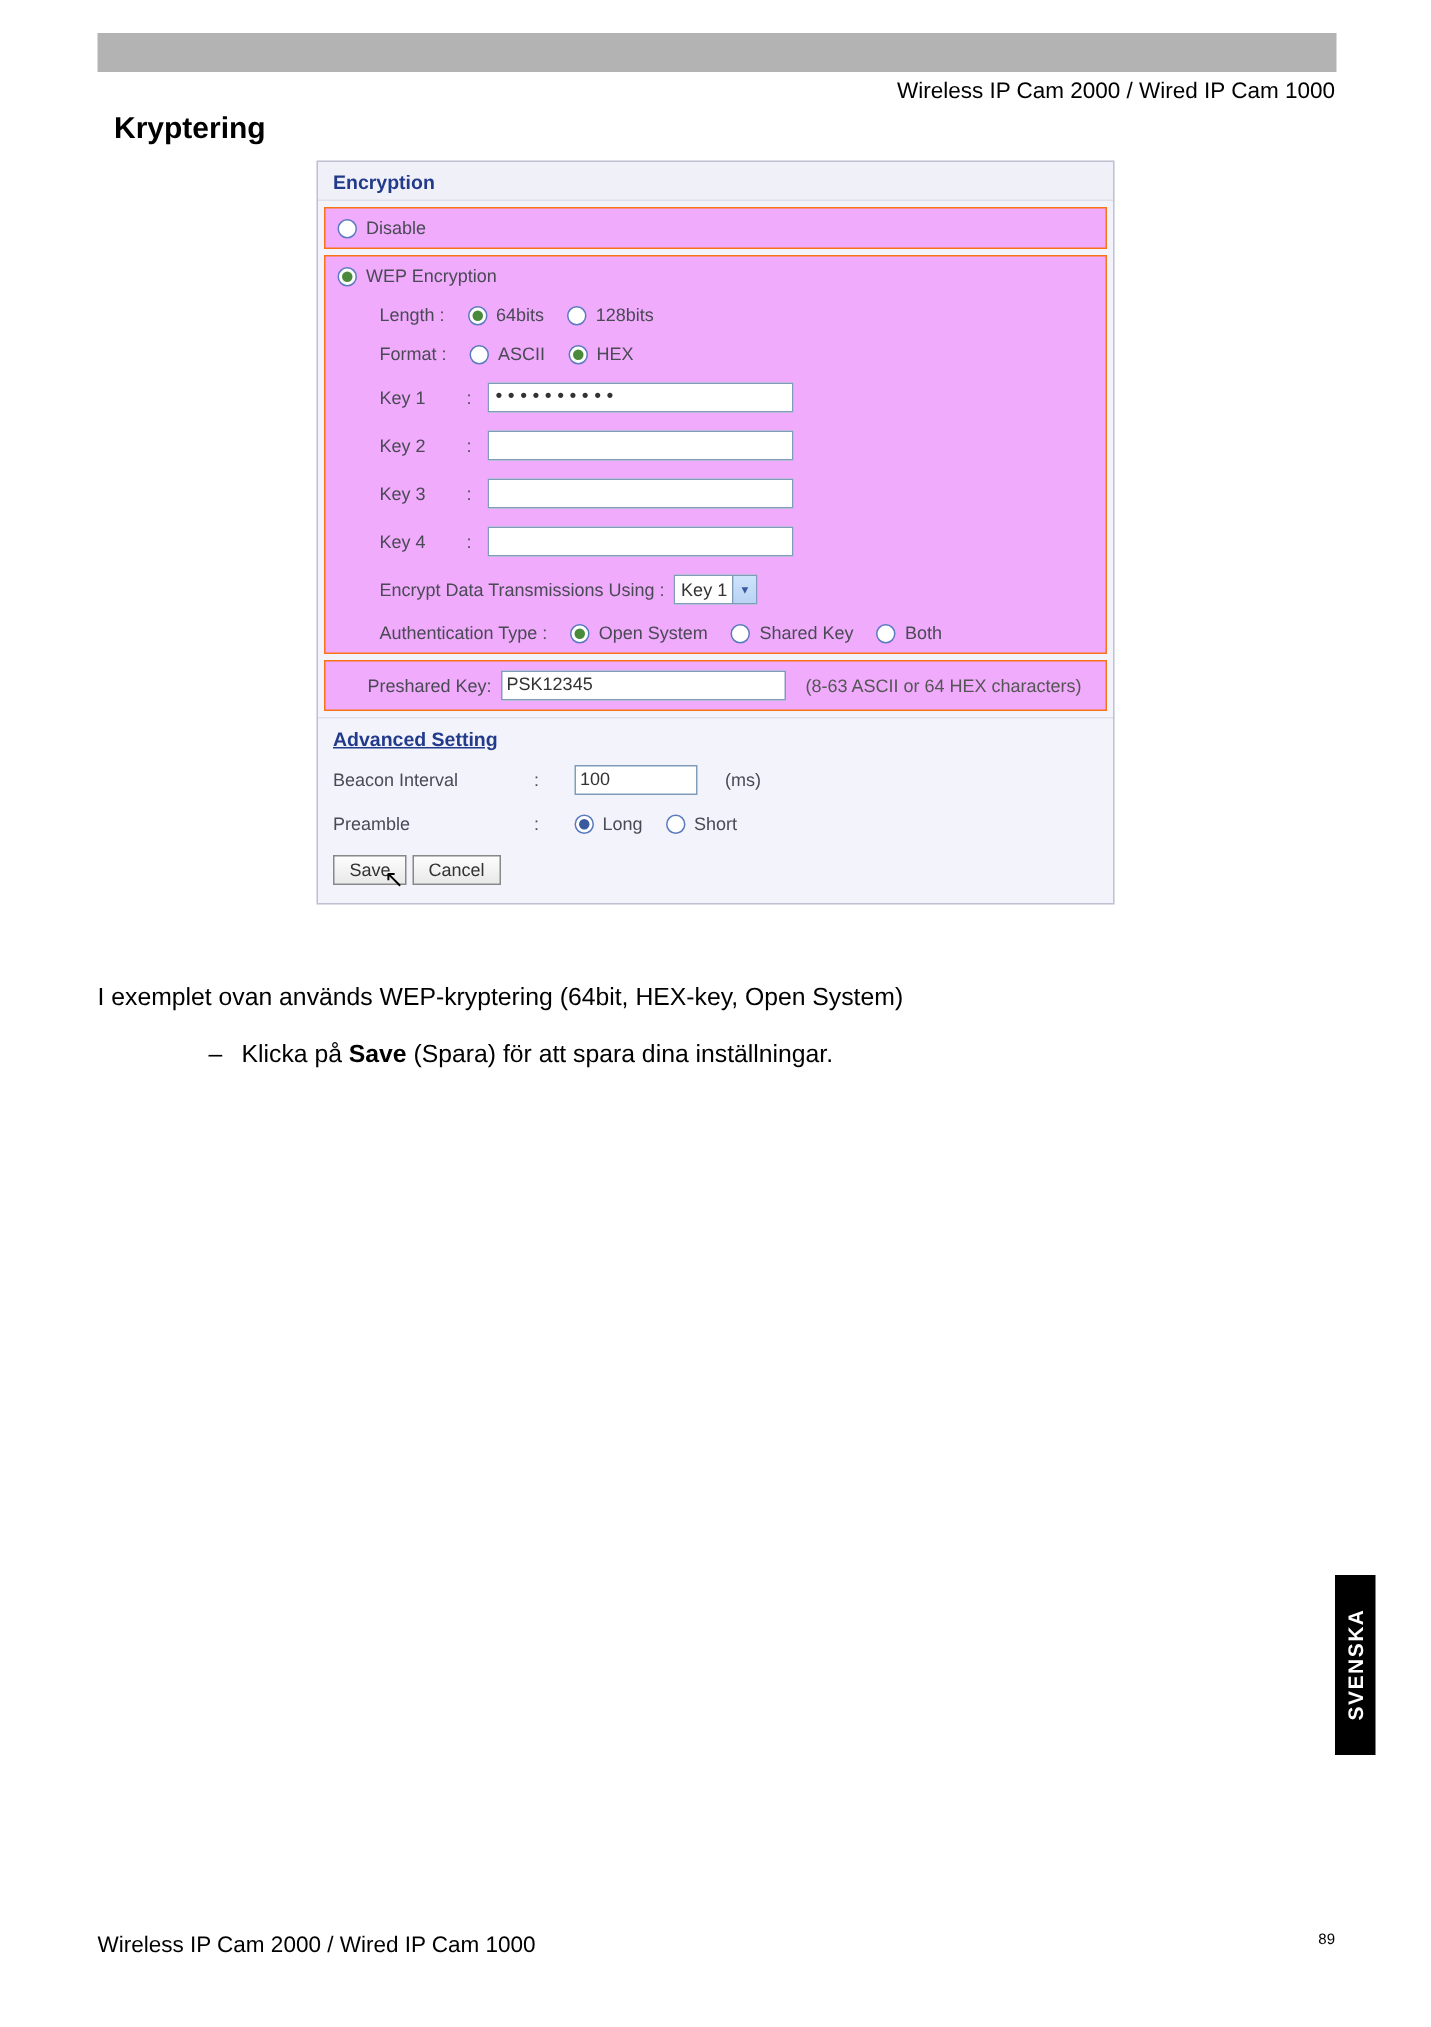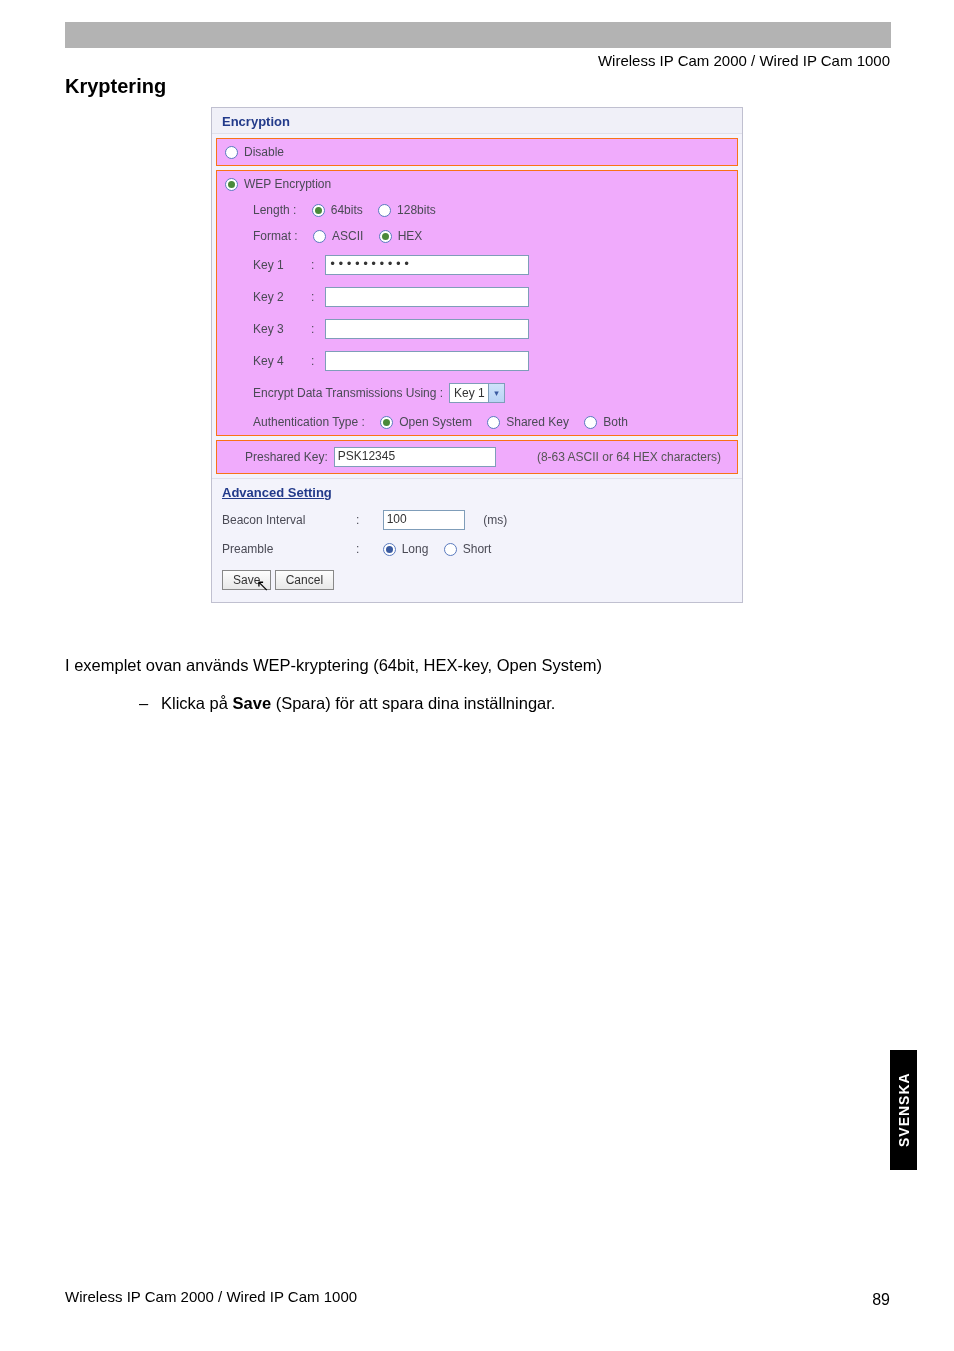--- a/index.html
+++ b/index.html
@@ -20,21 +20,21 @@
     background: #b3b3b3;
   }
   .header-right {
     position: absolute;
     right: 64px;
     top: 52px;
     font-size: 15px;
   }
   .section-title {
     position: absolute;
-    left: 65px;
+    left: 76px;
     top: 75px;
     font-size: 20px;
     font-weight: bold;
   }
   .panel {
     position: absolute;
     left: 211px;
     top: 107px;
     width: 532px;
     background: #f3f3fb;
@@ -78,21 +78,21 @@
   .klabel { width: 52px; display: inline-block; }
   .colon { width: 8px; display: inline-block; }
   .txt-input {
     border: 1px solid #7f9db9;
     height: 20px;
     background: #fff;
     font-size: 12px;
     padding: 1px 3px;
   }
   .txt-input.wide { width: 204px; }
-  .txt-input.psk { width: 162px; }
+  .txt-input.psk { width: 190px; }
   .txt-input.small { width: 82px; }
   .select-box {
     border: 1px solid #7f9db9;
     height: 20px; width: 56px;
     display: inline-flex; align-items: center;
     justify-content: space-between;
     padding: 0 0 0 4px; background: #fff;
   }
   .select-arrow {
     width: 16px; height: 18px;
@@ -158,22 +158,22 @@
   }
   .footer-left {
     position: absolute;
     left: 65px;
     bottom: 46px;
     font-size: 15px;
   }
   .footer-right {
     position: absolute;
     right: 64px;
-    bottom: 42px;
-    font-size: 16px;
+    bottom: 52px;
+    font-size: 10px;
   }
   .pwdots { letter-spacing: 1px; font-family: monospace; }
 </style>
 </head>
 <body>
 
 <div class="top-bar"></div>
 <div class="header-right">Wireless IP Cam 2000 / Wired IP Cam 1000</div>
 <div class="section-title">Kryptering</div>
 

